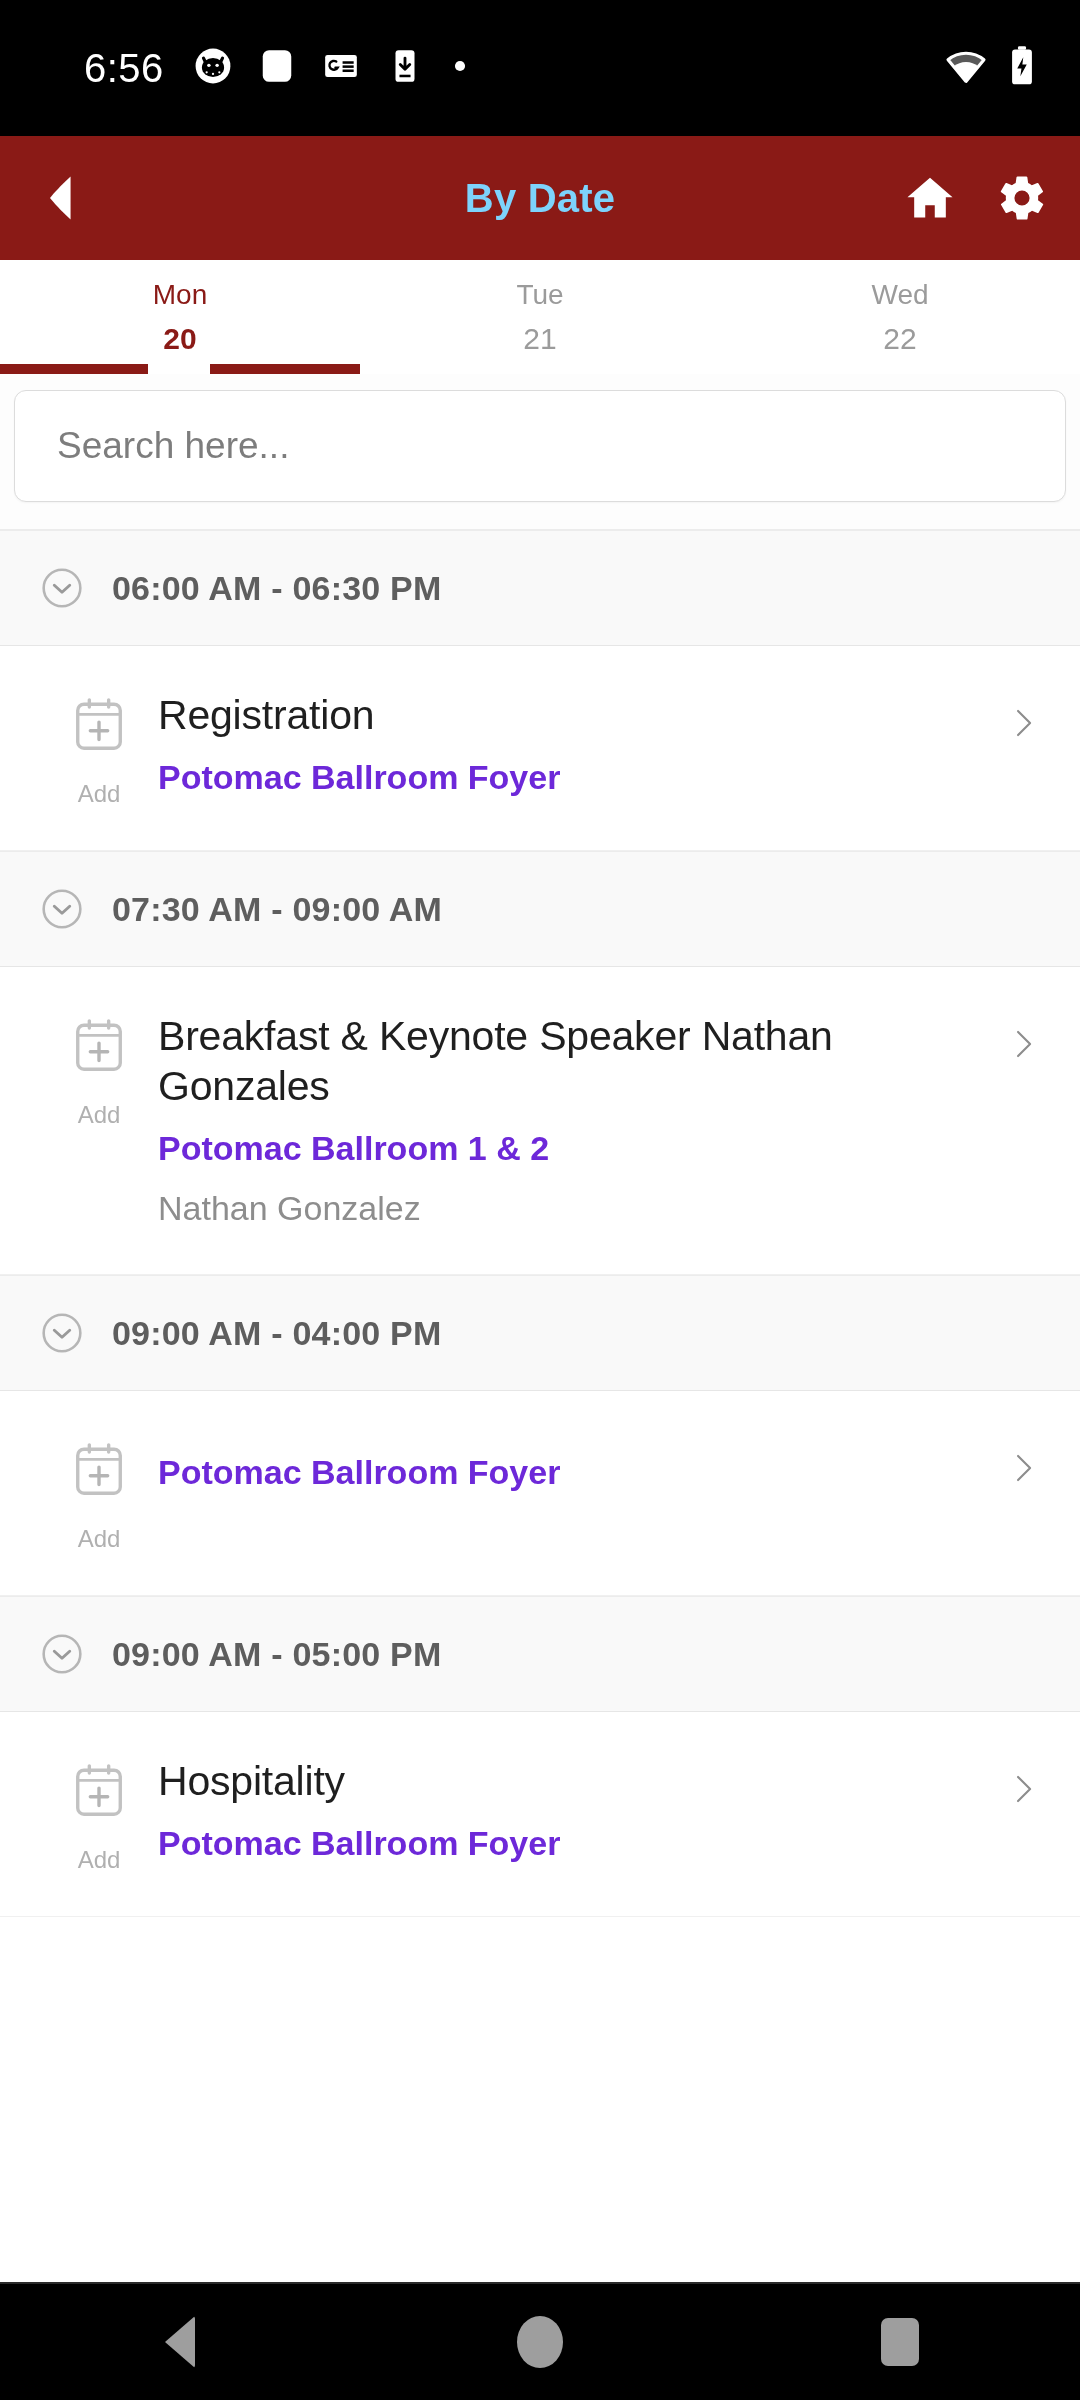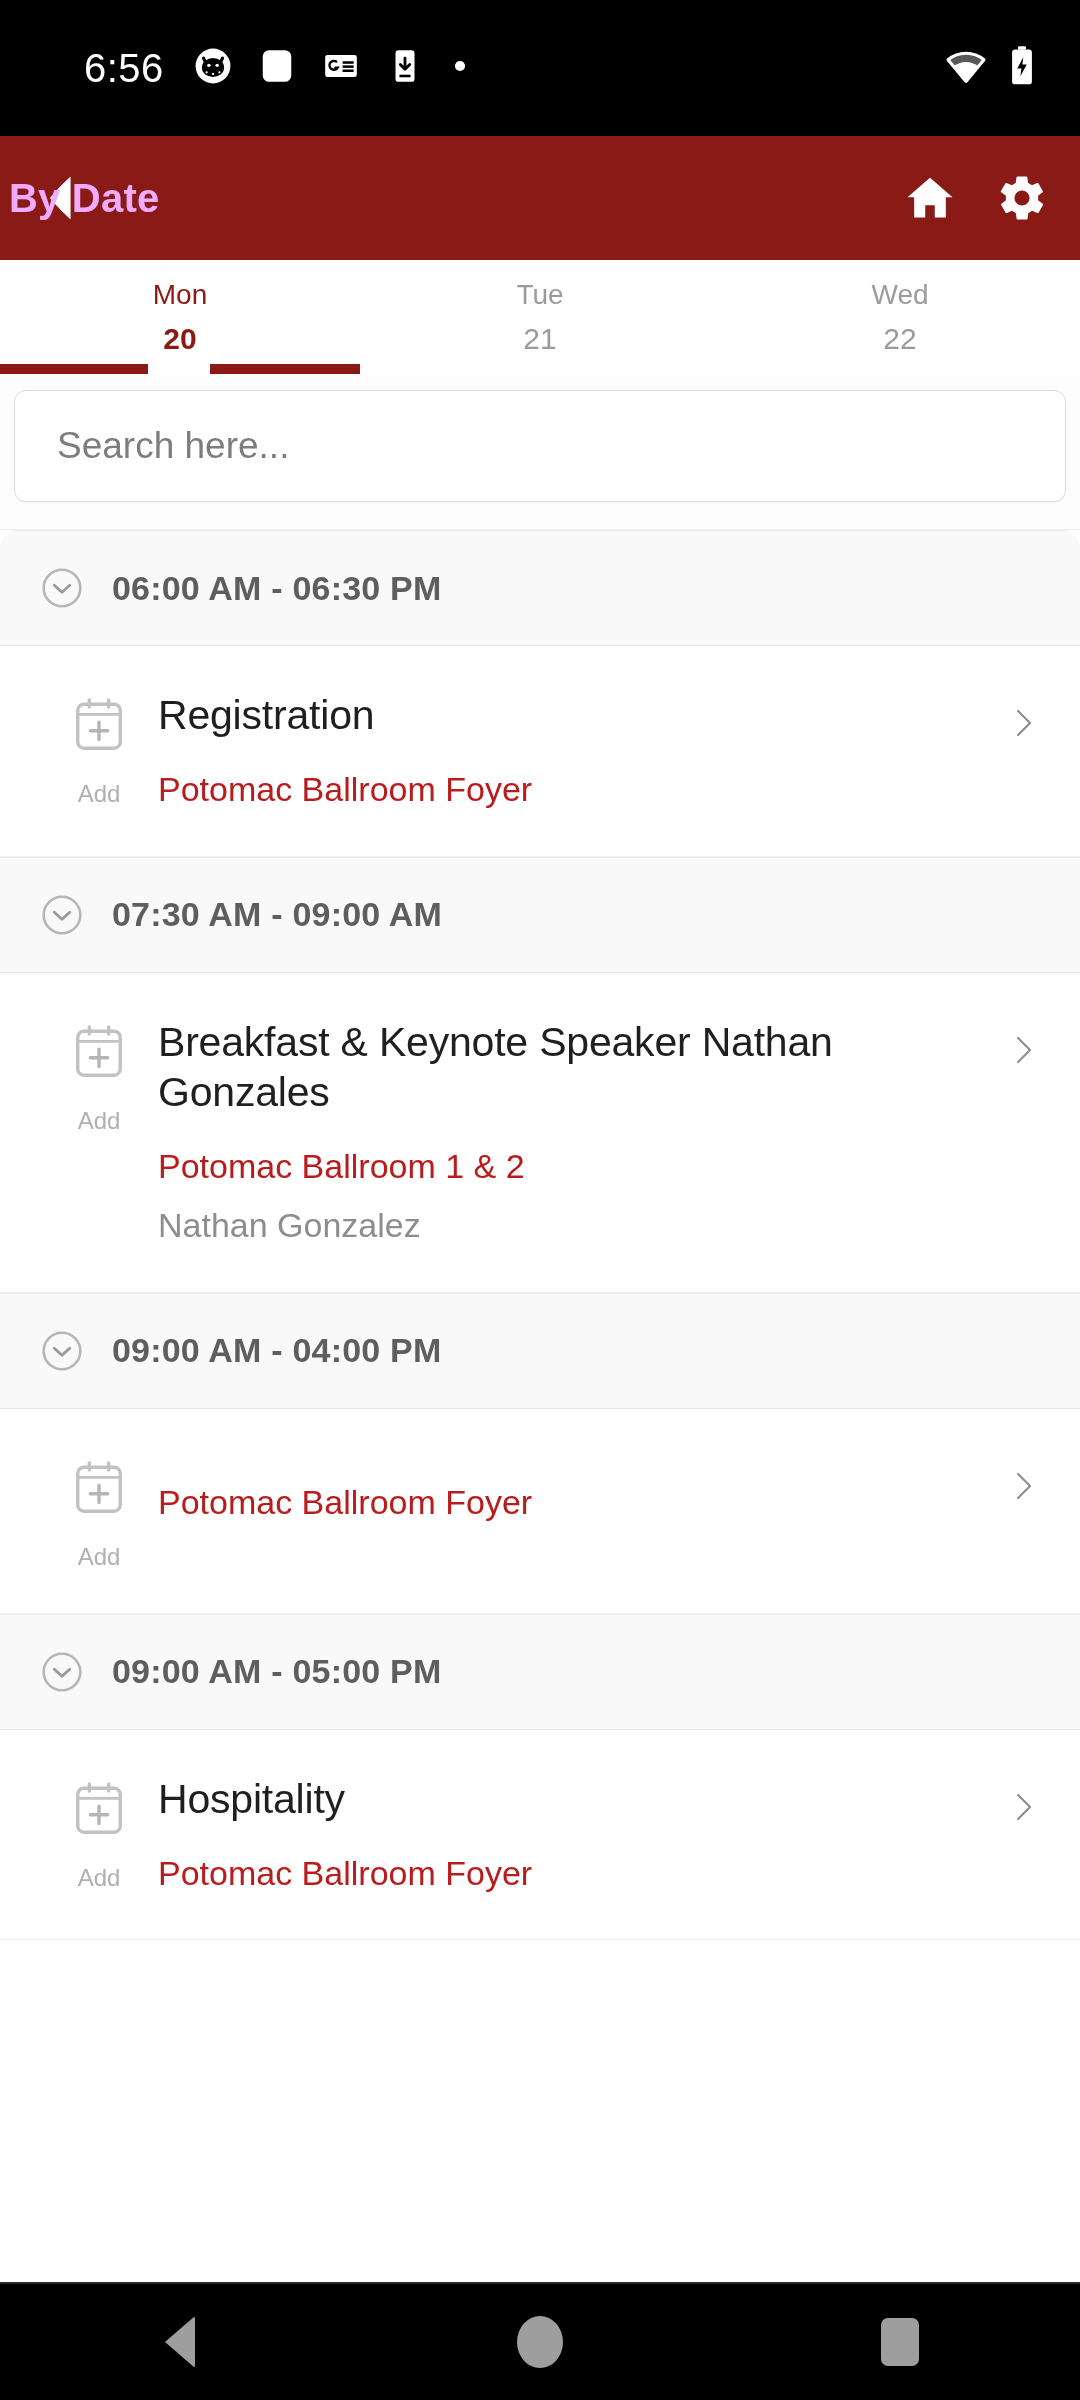--- a/index.html
+++ b/index.html
@@ -22,24 +22,23 @@
   .sb-right-icons { display:flex; align-items:center; gap:16px; }
   .sb-ic { display:block; }
 
   
   .appbar {
     flex:0 0 124px; height:124px; background:#8a1a16;
     display:flex; align-items:center; padding:0 32px; position:relative;
   }
   .appbar-back { width:60px; height:60px; display:flex; align-items:center; justify-content:center; }
   .appbar-title {
-    position:absolute; left:0; right:0; 
-    color:#f0abfc; font-size:40px; font-weight:700; letter-spacing:0.2px;
+    position:absolute; left:0; right:0; text-align:center;
+    color:#7dd3fc; font-size:40px; font-weight:700; letter-spacing:0.2px;
     pointer-events:none;
-    margin-left:9px;
   }
   .appbar-actions { margin-left:auto; display:flex; align-items:center; gap:40px; z-index:2; }
   .appbar-actions > span { display:flex; align-items:center; justify-content:center; }
 
   
   .tabs {
     flex:0 0 114px; height:114px; background:#ffffff;
     display:flex; position:relative;
   }
   .tab {
@@ -67,21 +66,21 @@
     display:flex; align-items:center; padding:0 42px;
     box-shadow:0 1px 2px rgba(0,0,0,0.04);
   }
   .search-input {
     width:100%; border:none; outline:none; background:transparent;
     font-family:"Liberation Sans", sans-serif; font-size:37px; color:#4a4a4a;
   }
   .search-input::placeholder { color:#7d7d7d; }
 
   
-  .list { flex:1 1 auto; overflow:hidden; background:#ffffff;border-radius:19px; }
+  .list { flex:1 1 auto; overflow:hidden; background:#ffffff; }
 
   .time-header {
     background:#f9f9f9; border-bottom:1px solid #e6e6e6; border-top:1px solid #ececec;
     height:116px; display:flex; align-items:center; padding:0 0 0 40px; gap:28px;
   }
   .time-header .clock-ic { flex:0 0 auto; display:flex; }
   .time-header-label { font-size:34px; font-weight:700; color:#5e5e5e; letter-spacing:0.2px; }
 
   .session {
     background:#ffffff; display:flex; padding:44px 34px 44px 40px; gap:0;
@@ -89,21 +88,21 @@
   }
   .session-add {
     flex:0 0 118px; display:flex; flex-direction:column; align-items:center; gap:24px; padding-top:6px;
   }
   .session-add-label { font-size:24px; color:#b0b0b0; line-height:1; }
   .session-body { flex:1 1 auto; min-width:0; padding-right:20px; }
   .session-title {
     font-size:41px; color:#1f1f1f; line-height:1.22; font-weight:400; letter-spacing:-0.2px;
   }
   .session-location {
-    font-size:34px; color:#b91c1c; line-height:1.28; margin-top:28px; font-weight:400;
+    font-size:34px; color:#6d28d9; line-height:1.28; margin-top:16px; font-weight:700;
   }
   .session-speaker {
     font-size:34px; color:#8d8d8d; line-height:1.28; margin-top:16px; font-weight:400;
   }
   .session-chevron { flex:0 0 40px; display:flex; align-items:flex-start; padding-top:16px; }
 
   
   .navbar {
     position:absolute; bottom:0; left:0; right:0;
     height:118px; background:#000000;

